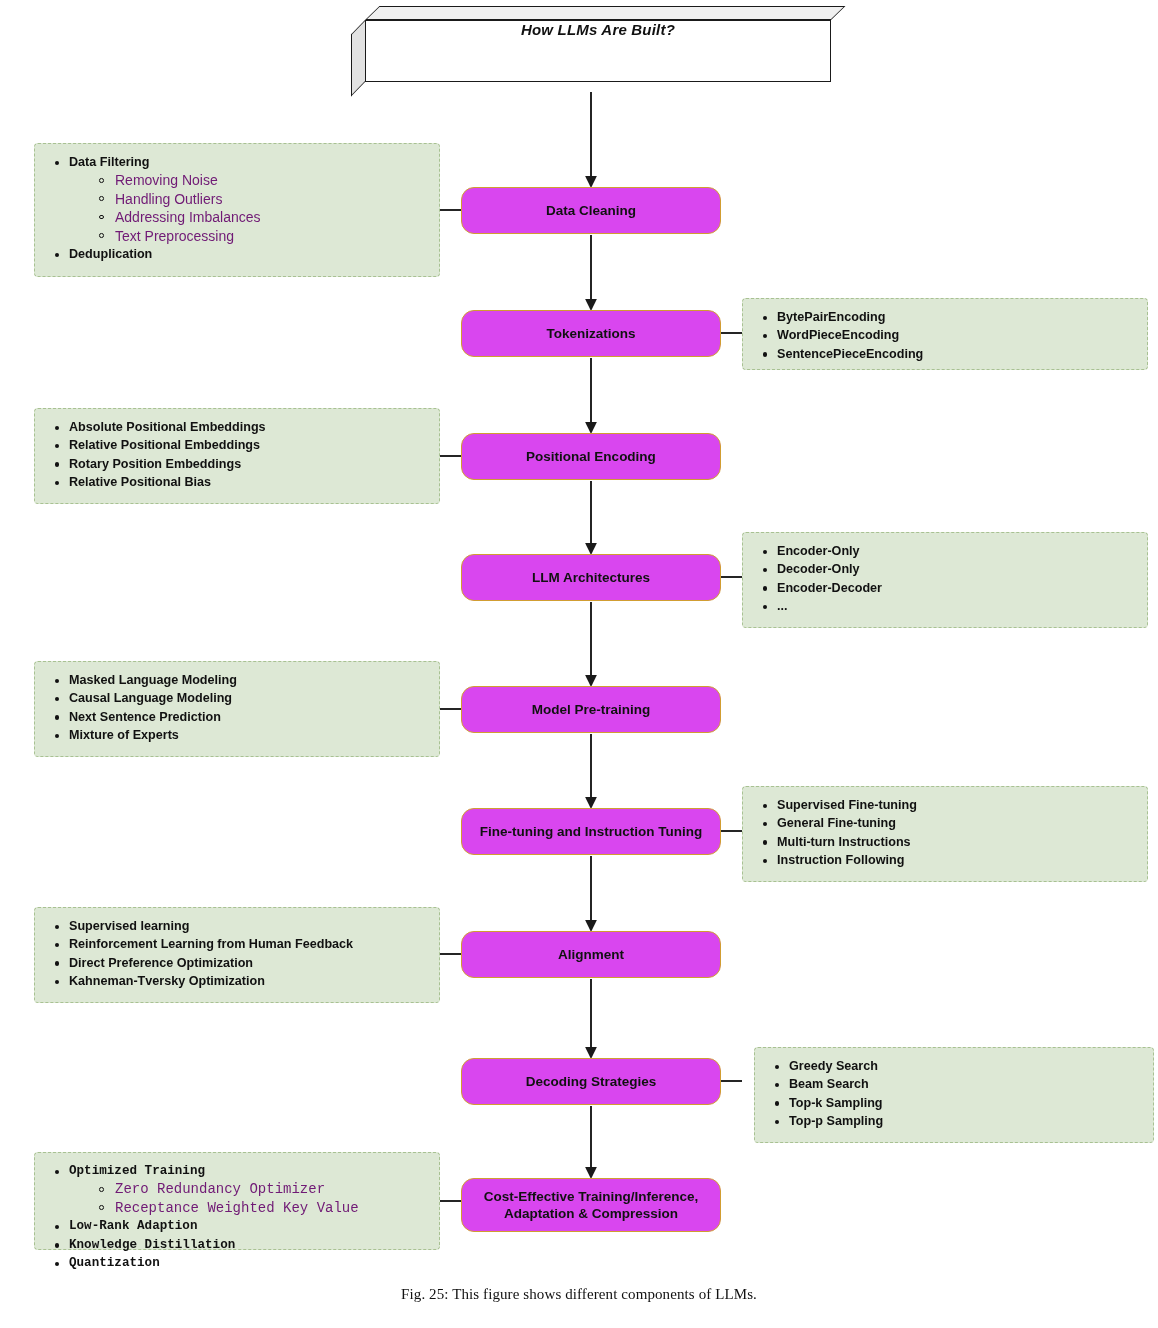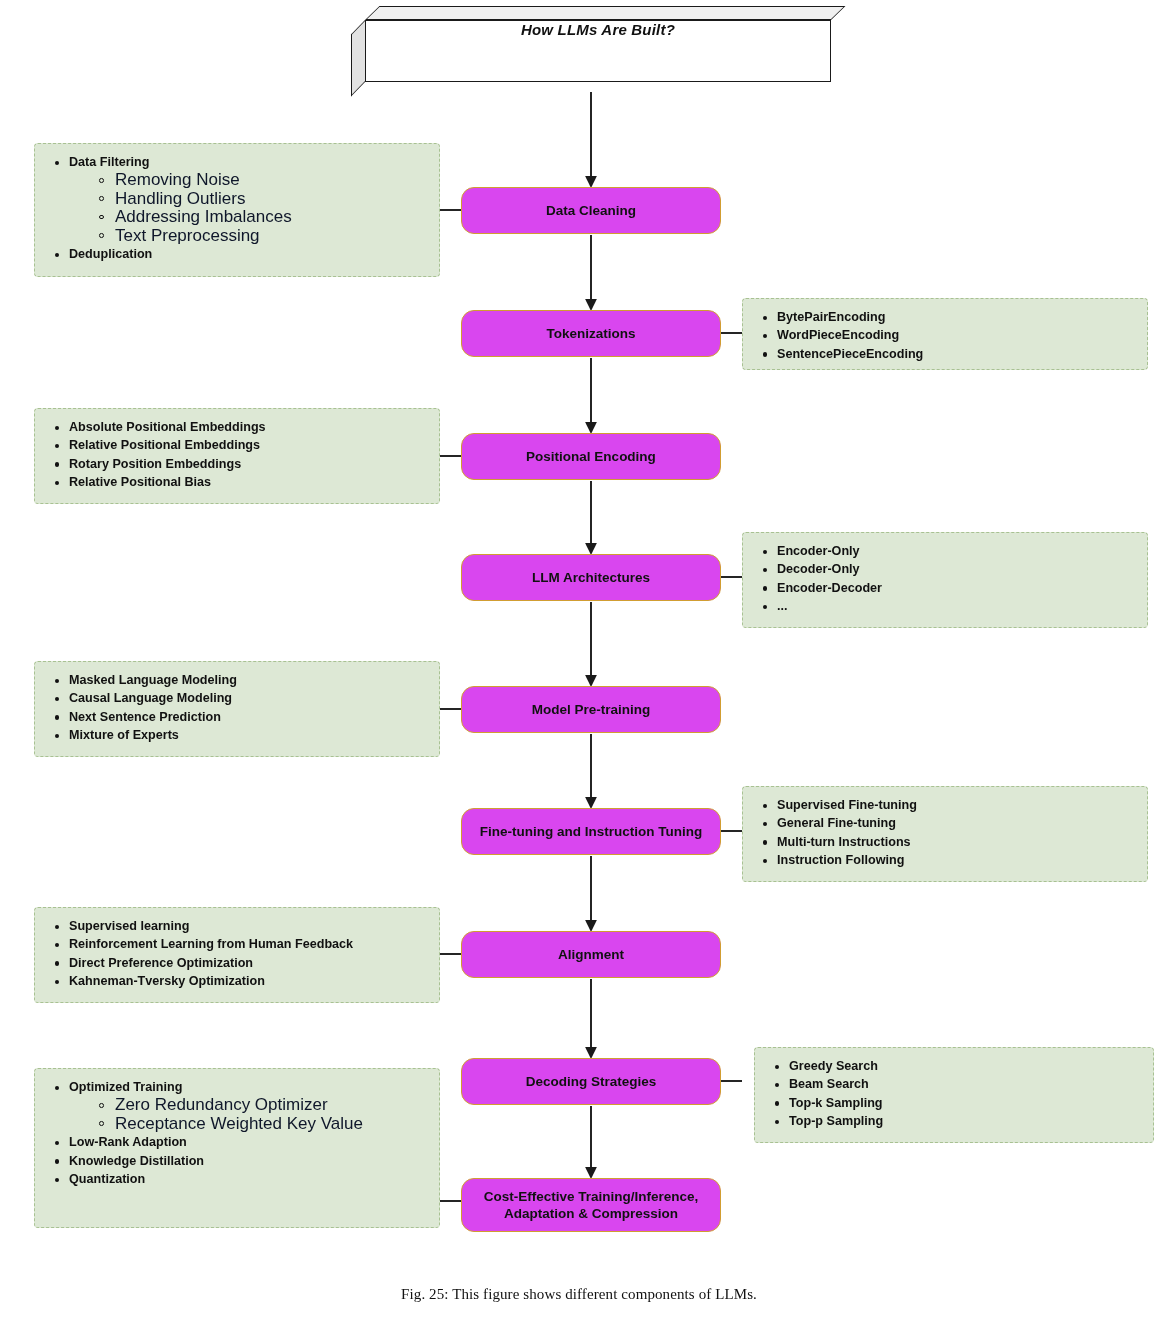--- a/index.html
+++ b/index.html
@@ -57,22 +57,22 @@
   .detail li{
     position:relative;padding-left:20px;
     font-size:12.6px;line-height:18.4px;color:#111;font-weight:bold;
     white-space:nowrap;
   }
   .detail li.lvl1::before{
     content:"";position:absolute;left:6px;top:7.6px;
     width:4.4px;height:4.4px;border-radius:50%;background:#111;
   }
   .detail li.lvl2{
-    padding-left:66px;font-weight:normal;font-size:17px;line-height:18.4px;
-    color:#0f172a;
+    padding-left:66px;font-weight:normal;font-size:14px;line-height:18.4px;
+    color:#701a75;
   }
   .detail li.lvl2::before{
     content:"";position:absolute;left:50px;top:6.6px;
     width:4.6px;height:4.6px;border-radius:50%;
     background:transparent;border:1.45px solid #111;box-sizing:border-box;
   }
 
   
   .caption{
     position:absolute;left:0;width:1158px;text-align:center;z-index:4;
@@ -225,21 +225,21 @@
 
   <div class="detail" style="left:742px;top:1047px;width:400px;height:96px;margin-left:12px;">
     <ul>
       <li class="lvl1">Greedy Search</li>
       <li class="lvl1">Beam Search</li>
       <li class="lvl1">Top-k Sampling</li>
       <li class="lvl1">Top-p Sampling</li>
     </ul>
   </div>
 
-  <div class="detail" style="left:34px;top:1068px;width:406px;height:160px;">
+  <div class="detail" style="left:34px;top:1152px;width:406px;height:98px;font-family:Liberation Mono, monospace;">
     <ul>
       <li class="lvl1">Optimized Training</li>
       <li class="lvl2">Zero Redundancy Optimizer</li>
       <li class="lvl2">Receptance Weighted Key Value</li>
       <li class="lvl1">Low-Rank Adaption</li>
       <li class="lvl1">Knowledge Distillation</li>
       <li class="lvl1">Quantization</li>
     </ul>
   </div>
 

